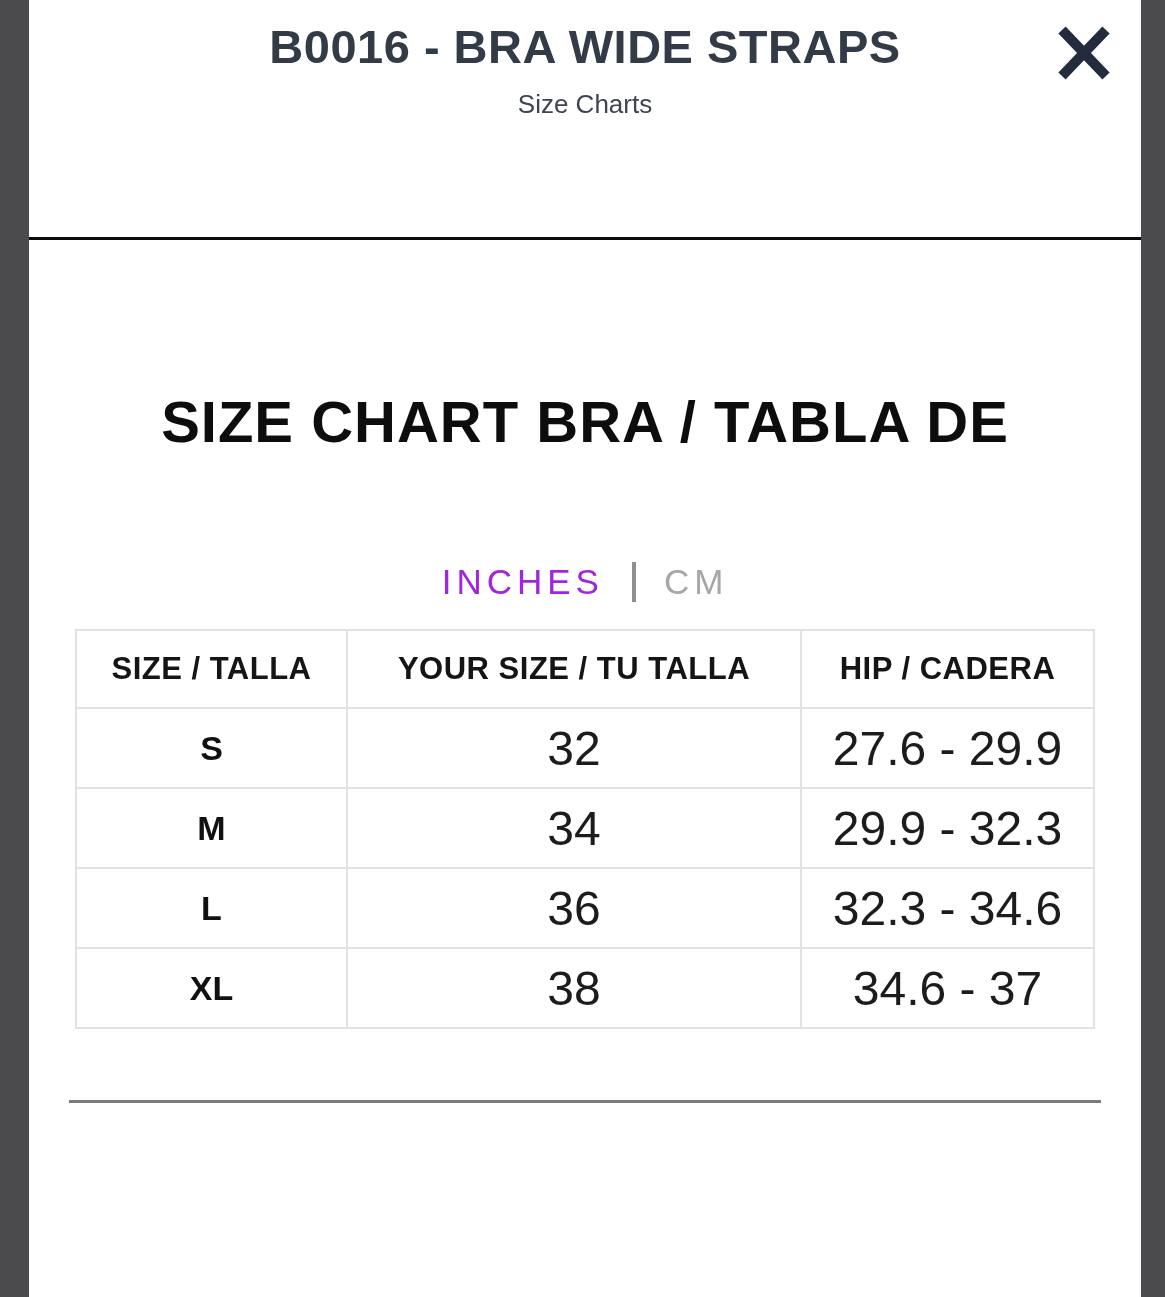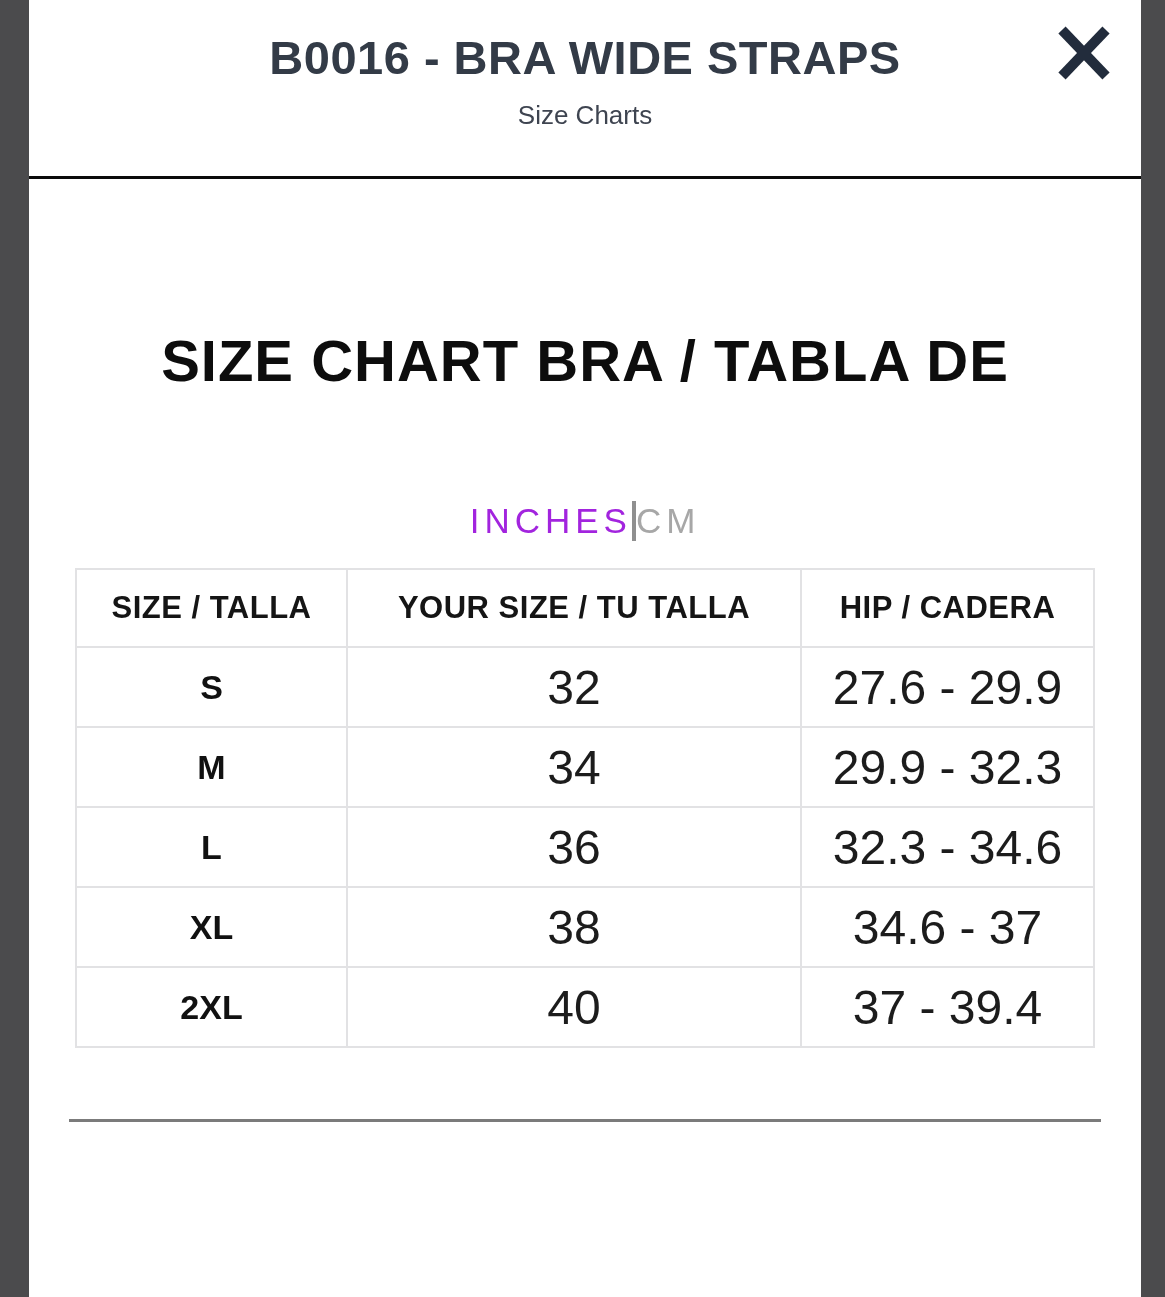--- a/index.html
+++ b/index.html
@@ -12,22 +12,22 @@
   .modal {
     position: relative;
     margin-left: 29px;
     width: 1112px;
     height: 1297px;
     background: #ffffff;
   }
   
   .modal-header {
     position: relative;
-    height: 179px;
-    padding-top: 32px;
+    height: 240px;
+    padding-top: 21px;
     border-bottom: 3px solid #0b0b0b;
   }
   .modal-title {
     text-align: center;
     font-size: 47px;
     font-weight: 700;
     color: #333b47;
     letter-spacing: 0.5px;
     line-height: 1.1;
   }
@@ -61,20 +61,21 @@
     color: #0d0d0d;
     letter-spacing: 1px;
     line-height: 72px;
   }
   .chart-heading span { display: block; }
   .unit-toggle {
     margin-top: 104px;
     display: flex;
     align-items: center;
     justify-content: center;
+    gap: 28px;
   }
   .unit-option {
     font-size: 35px;
     letter-spacing: 5px;
     background: none;
     border: none;
     cursor: pointer;
     font-family: inherit;
   }
   .unit-option.active { color: #a224de; }
@@ -180,23 +181,18 @@
       <tr>
         <td class="size-label">L</td>
         <td>36</td>
         <td>32.3 - 34.6</td>
       </tr>
       <tr>
         <td class="size-label">XL</td>
         <td>38</td>
         <td>34.6 - 37</td>
       </tr>
-      <tr>
-        <td class="size-label">2XL</td>
-        <td>40</td>
-        <td>37 - 39.4</td>
-      </tr>
     </tbody>
   </table>
 
   <hr class="bottom-divider">
 
 </div>
 
 </body></html>

